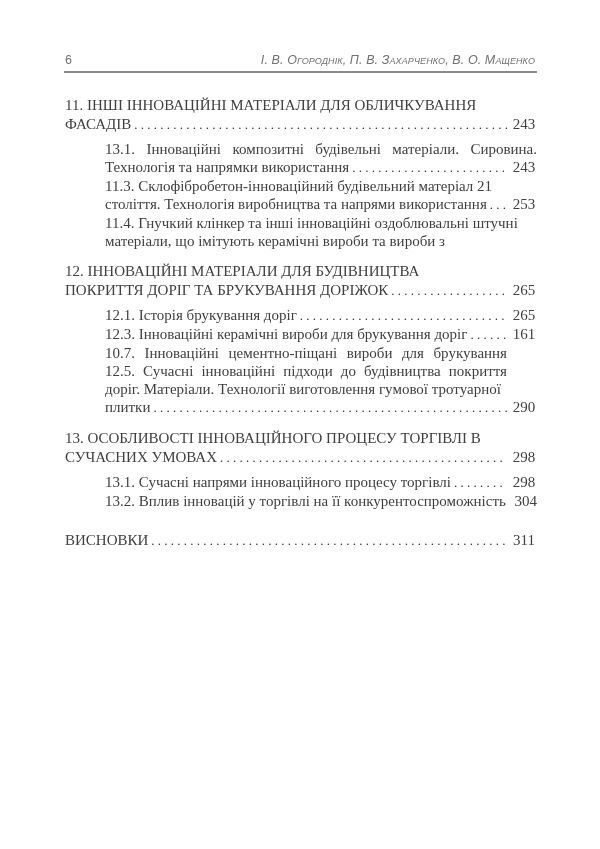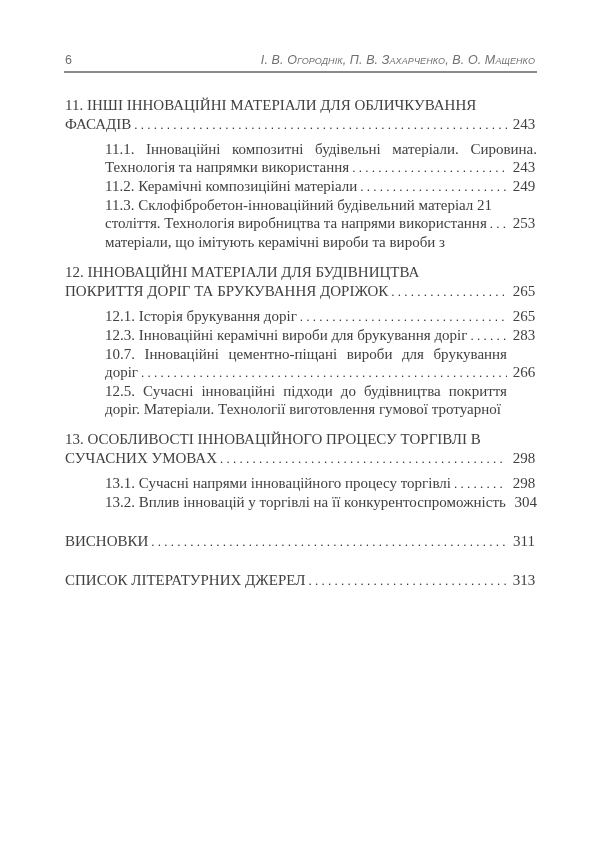--- a/index.html
+++ b/index.html
@@ -46,43 +46,37 @@
       <div class="ch-title">
         <div>11. ІНШІ ІННОВАЦІЙНІ МАТЕРІАЛИ ДЛЯ ОБЛИЧКУВАННЯ</div>
         <div class="line">
             <span class="txt">ФАСАДІВ</span>
             <span class="dots"></span>
             <span class="pg">243</span>
           </div>
       </div>
       <div class="sub">
         <div class="entry">
-          <div class="justfull">11.1. Інноваційні композитні будівельні матеріали. Сировина.</div>
+          <div class="justfull">13.1. Інноваційні композитні будівельні матеріали. Сировина.</div>
           <div class="line">
               <span class="txt">Технологія та напрямки використання</span>
               <span class="dots"></span>
               <span class="pg">243</span>
-            </div>
-        </div>
-        <div class="entry">
-          <div class="line">
-              <span class="txt">11.2. Керамічні композиційні матеріали</span>
-              <span class="dots"></span>
-              <span class="pg">249</span>
             </div>
         </div>
         <div class="entry">
           <div>11.3. Склофібробетон-інноваційний будівельний матеріал 21</div>
           <div class="line">
               <span class="txt">століття. Технологія виробництва та напрями використання</span>
               <span class="dots"></span>
               <span class="pg">253</span>
             </div>
         </div>
         <div class="entry">
+          <div>11.4. Гнучкий клінкер та інші інноваційні оздоблювальні штучні</div>
           <div>матеріали, що імітують керамічні вироби та вироби з</div>
         </div>
       </div>
     </div>
 
     <div class="chapter">
       <div class="ch-title">
         <div>12. ІННОВАЦІЙНІ МАТЕРІАЛИ ДЛЯ БУДІВНИЦТВА</div>
         <div class="line">
             <span class="txt">ПОКРИТТЯ ДОРІГ ТА БРУКУВАННЯ ДОРІЖОК</span>
@@ -95,34 +89,34 @@
           <div class="line">
               <span class="txt">12.1. Історія брукування доріг</span>
               <span class="dots"></span>
               <span class="pg">265</span>
             </div>
         </div>
         <div class="entry">
           <div class="line">
               <span class="txt">12.3. Інноваційні керамічні вироби для брукування доріг</span>
               <span class="dots"></span>
-              <span class="pg">283</span>
+              <span class="pg">161</span>
             </div>
         </div>
         <div class="entry">
           <div class="justfull" style="margin-right:30px">10.7. Інноваційні цементно-піщані вироби для брукування</div>
-          <div class="line">
-              <span class="txt">доріг</span>
-              <span class="dots"></span>
-              <span class="pg">266</span>
-            </div>
         </div>
         <div class="entry">
           <div class="justfull" style="margin-right:30px">12.5. Сучасні інноваційні підходи до будівництва покриття</div>
           <div>доріг. Матеріали. Технології виготовлення гумової тротуарної</div>
+          <div class="line">
+              <span class="txt">плитки</span>
+              <span class="dots"></span>
+              <span class="pg">290</span>
+            </div>
         </div>
       </div>
     </div>
 
     <div class="chapter" style="margin-bottom:20px">
       <div class="ch-title">
         <div>13. ОСОБЛИВОСТІ ІННОВАЦІЙНОГО ПРОЦЕСУ ТОРГІВЛІ В</div>
         <div class="line">
             <span class="txt">СУЧАСНИХ УМОВАХ</span>
             <span class="dots"></span>
@@ -148,22 +142,15 @@
     </div>
 
     <div class="chapter single">
       <div class="line">
           <span class="txt">ВИСНОВКИ</span>
           <span class="dots"></span>
           <span class="pg">311</span>
         </div>
     </div>
 
-    <div class="chapter single">
-      <div class="line">
-          <span class="txt">СПИСОК ЛІТЕРАТУРНИХ ДЖЕРЕЛ</span>
-          <span class="dots"></span>
-          <span class="pg">313</span>
-        </div>
-    </div>
 
   </div>
 </div>
 
 </body></html>

